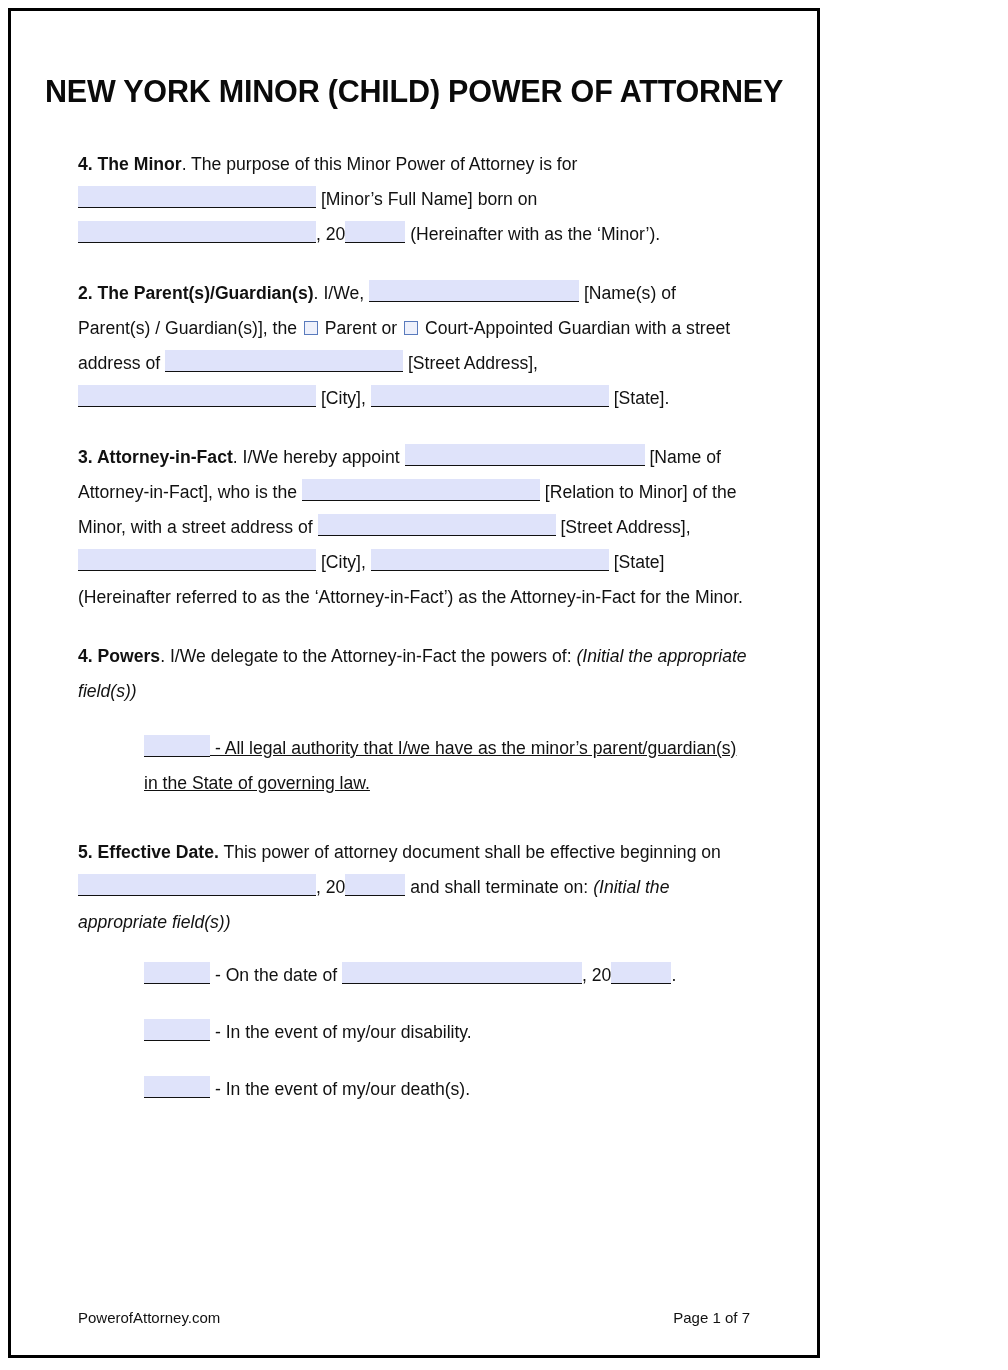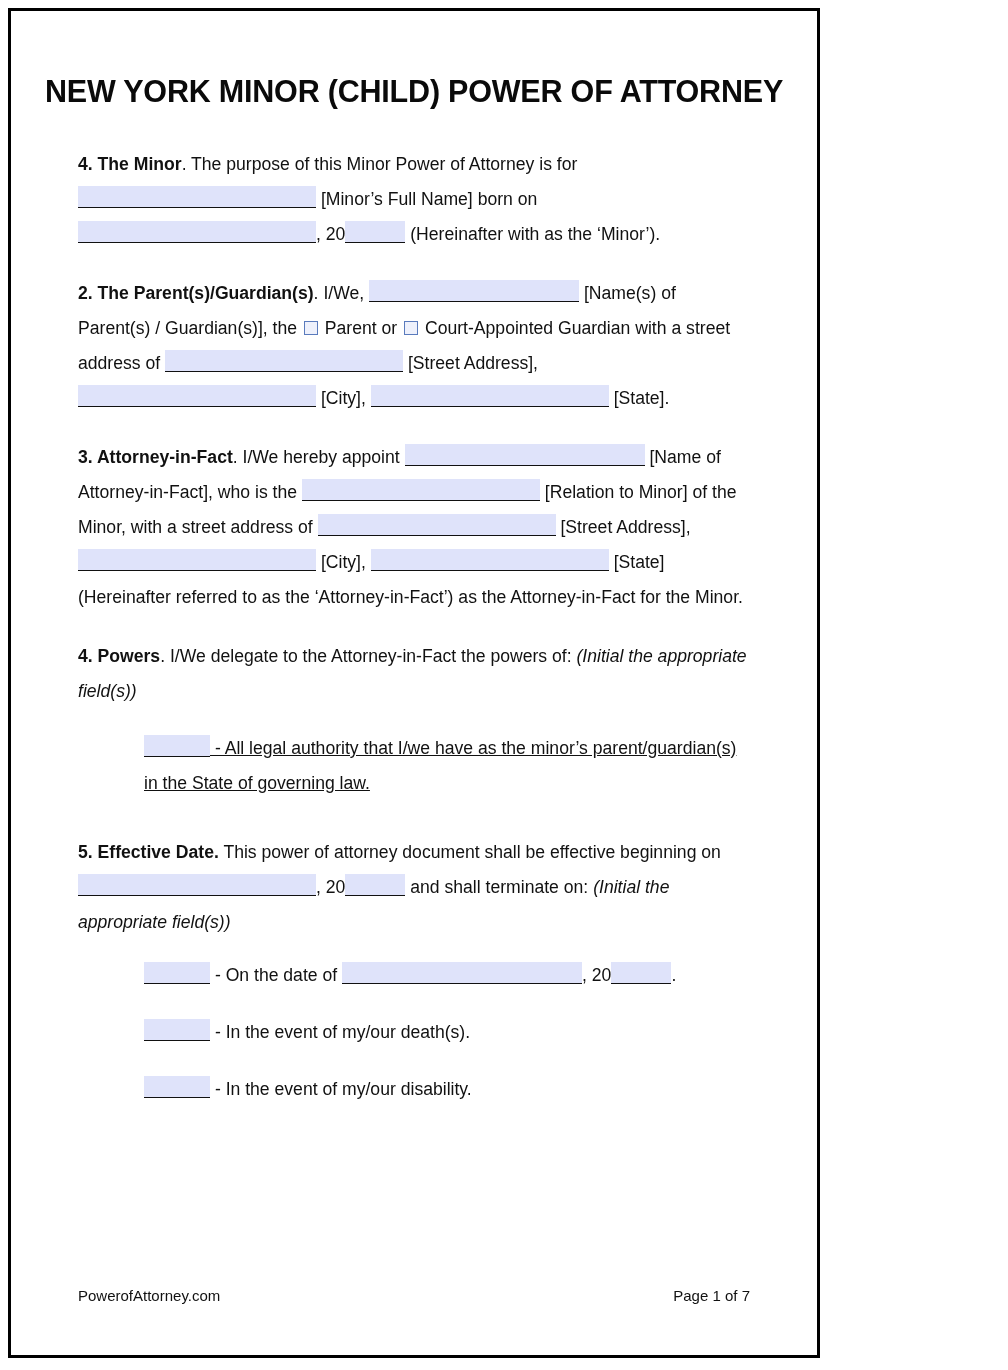--- a/index.html
+++ b/index.html
@@ -92,21 +92,21 @@
     display: inline-block;
     background: #dfe3fa;
     border-bottom: 1px solid #111111;
     height: 21px;
     margin-bottom: -3px;
   }
   .footer {
     position: absolute;
     left: 62px;
     right: 62px;
-    bottom: 46px;
+    bottom: 24px;
     font-size: 15px;
     display: flex;
     justify-content: space-between;
     align-items: flex-end;
     color: #111111;
   }
 </style>
 </head>
 <body>
 
@@ -155,24 +155,24 @@
 
       <div class="section gap-before" style="margin-top:34px;">
         <p>
           <b>5. Effective Date.</b><span> This power of attorney document shall be effective beginning on </span>
           <span class="blank" style="width:238px"></span><span>, 20</span><span class="blank blank-sm"></span><span> and shall terminate on: </span><i>(Initial the appropriate field(s))</i>
         </p>
         <p class="indent" style="margin-top:18px;">
           <span class="initial-box"></span><span> - On the date of </span><span class="blank" style="width:240px"></span><span>, 20</span><span class="blank blank-sm"></span><span>.</span>
         </p>
         <p class="indent" style="margin-top:22px;">
-          <span class="initial-box"></span><span> - In the event of my/our death(s).</span>
+          <span class="initial-box"></span><span> - In the event of my/our disability.</span>
         </p>
         <p class="indent" style="margin-top:22px;">
-          <span class="initial-box"></span><span> - In the event of my/our disability.</span>
+          <span class="initial-box"></span><span> - In the event of my/our death(s).</span>
         </p>
       </div>
 
     </div>
 
     <div class="footer">
       <span>PowerofAttorney.com</span>
       <span>Page 1 of 7</span>
     </div>
 

